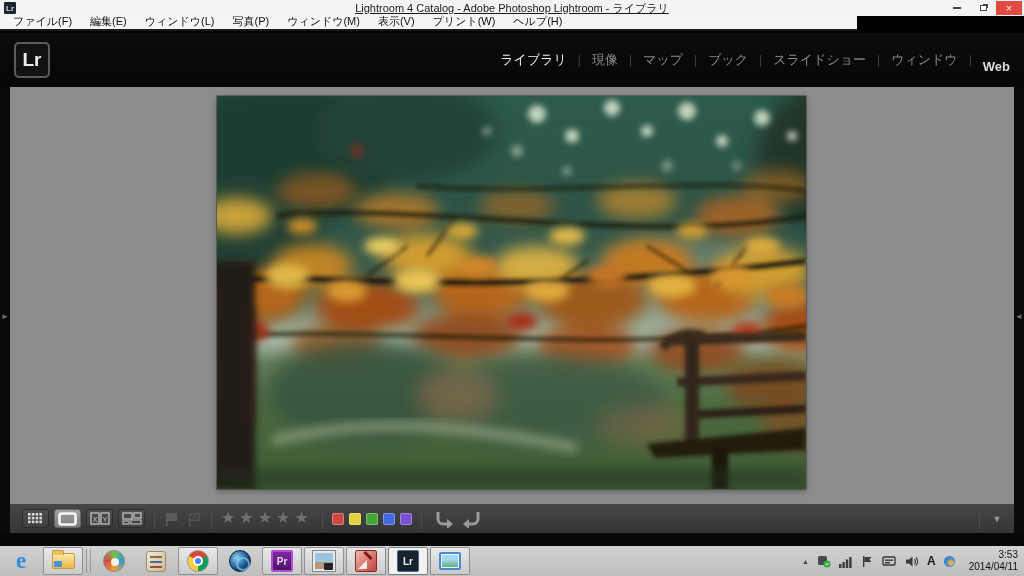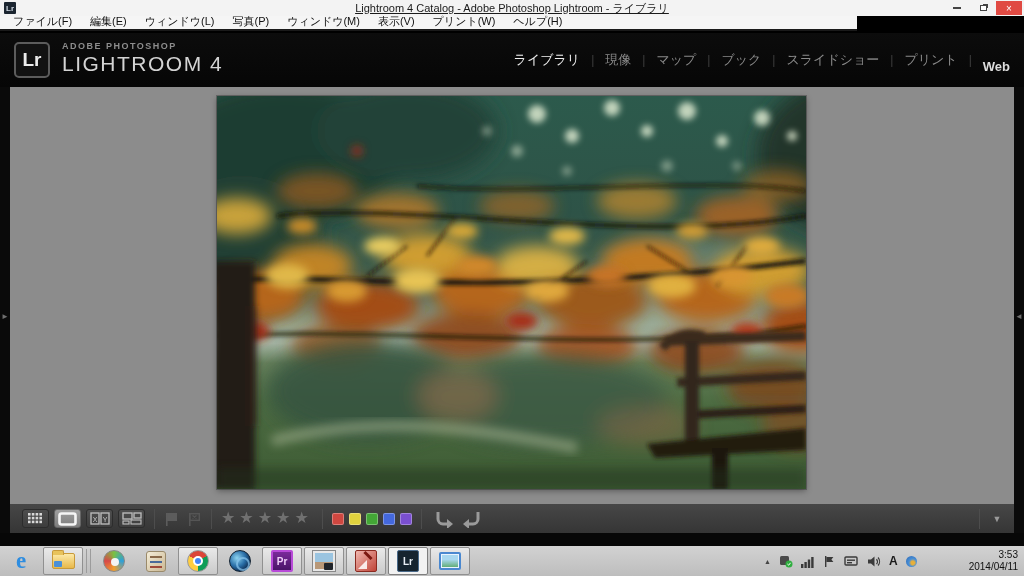--- a/index.html
+++ b/index.html
@@ -139,21 +139,21 @@
   .resizer { width:22px; height:18px; background:linear-gradient(#a8d8f0 40%,#58a868);
              border:2px solid #4a88d0; border-radius:2px; box-shadow:inset 0 0 0 1px #e8f4ff; }
 
   
   #tray { margin-left:auto; display:flex; align-items:center; gap:8px; padding-right:6px; }
   .tray-ico { display:flex; align-items:center; justify-content:center; cursor:pointer; }
   #tray-hidden { font-size:7px; color:#444; }
   #ime-a { font-size:12px; font-weight:bold; color:#1a1a1a; }
   #tray-dot { width:11px; height:11px; border-radius:50%;
               background:radial-gradient(circle at 62% 62%, #e8b03a 18%, #4a90d8 40%, #2a66b0); }
-  #clock { text-align:right; font-size:10px; color:#111; line-height:12px; padding-left:6px;margin-left:38px; }
+  #clock { text-align:right; font-size:10px; color:#111; line-height:12px; padding-left:6px; }
 </style>
 </head>
 <body>
 
 <div id="titlebar">
   <div id="app-mini-icon">Lr</div>
   <div id="win-title">Lightroom 4 Catalog - Adobe Photoshop Lightroom - ライブラリ</div>
   <div id="win-controls">
     <div class="winbtn">
         <span class="minline"></span>
@@ -171,36 +171,32 @@
   <span class="menu-item">ウィンドウ(L)</span>
   <span class="menu-item">写真(P)</span>
   <span class="menu-item">ウィンドウ(M)</span>
   <span class="menu-item">表示(V)</span>
   <span class="menu-item">プリント(W)</span>
   <span class="menu-item">ヘルプ(H)</span>
 </div>
 
 <div id="lr-header">
   <div id="lr-logo-box">Lr</div>
-  <div id="brand">
-    <div id="brand-top">ADOBE PHOTOSHOP</div>
-    <div id="brand-bottom">LIGHTROOM 4</div>
-  </div>
   <div id="modules">
     <span class="module active">ライブラリ</span>
     <span class="mod-sep">|</span>
     <span class="module">現像</span>
     <span class="mod-sep">|</span>
     <span class="module">マップ</span>
     <span class="mod-sep">|</span>
     <span class="module">ブック</span>
     <span class="mod-sep">|</span>
     <span class="module">スライドショー</span>
     <span class="mod-sep">|</span>
-    <span class="module">プリント</span>
+    <span class="module">ウィンドウ</span>
     <span class="mod-sep">|</span>
     <span class="module web">Web</span>
   </div>
 </div>
 
 <div id="content"></div>
 <div id="edge-left">
   <span class="edge-arrow">►</span>
 </div>
 <div id="edge-right">

